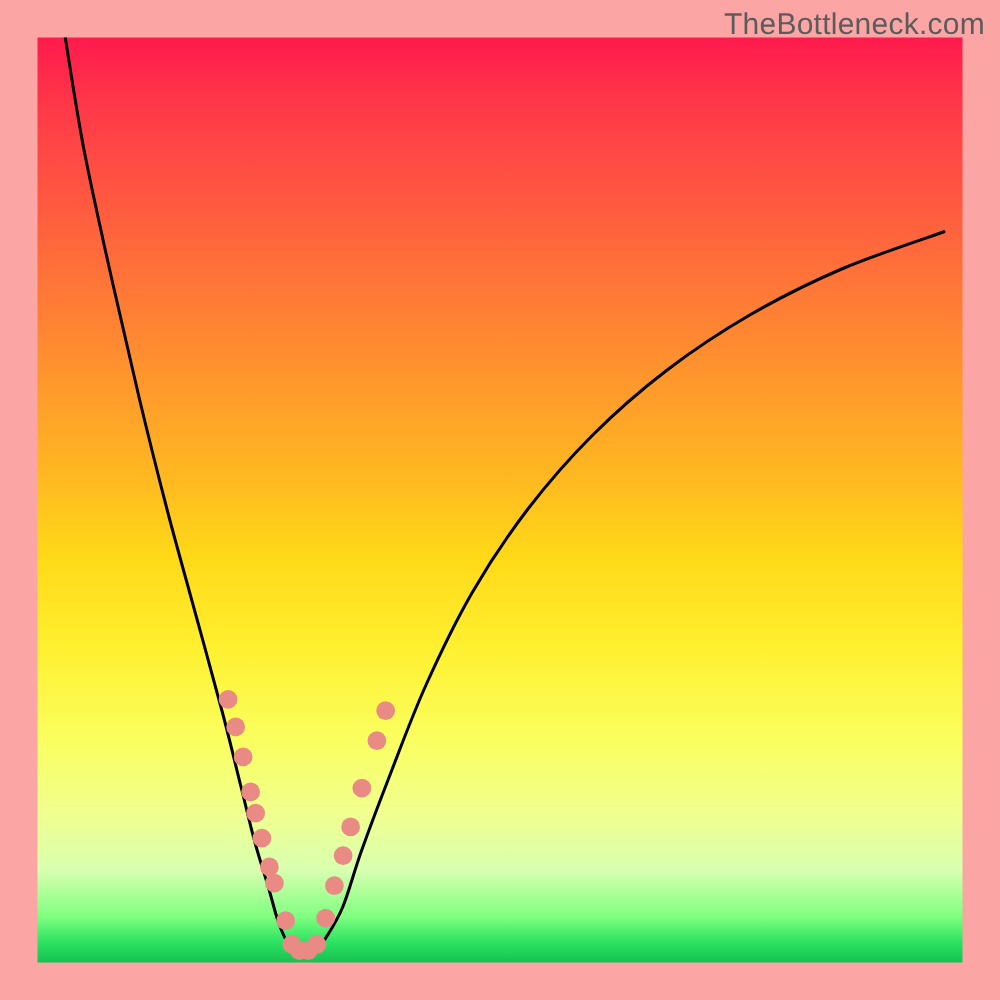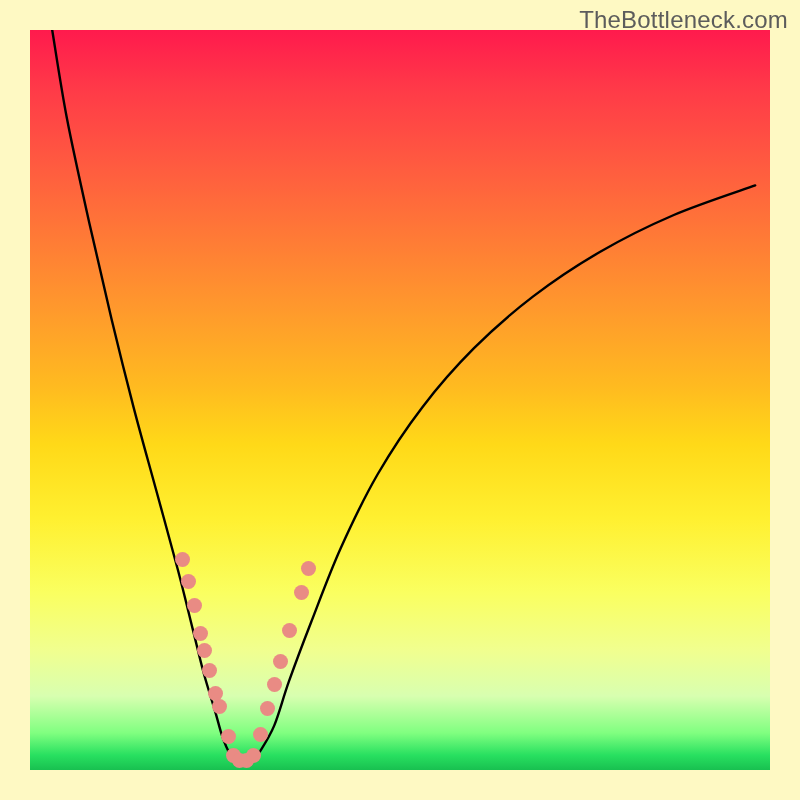--- a/index.html
+++ b/index.html
@@ -10,21 +10,21 @@
     background: #000;
     overflow: hidden;
     font-family: Arial, Helvetica, sans-serif;
   }
   .frame {
     position: absolute;
     top: 0;
     left: 0;
     width: 800px;
     height: 800px;
-    background: #fef9c3;
+    background: #fca5a5;
   }
   .plot {
     position: absolute;
     top: 30px;
     left: 30px;
     width: 740px;
     height: 740px;
     
     background: linear-gradient(
       to bottom,

